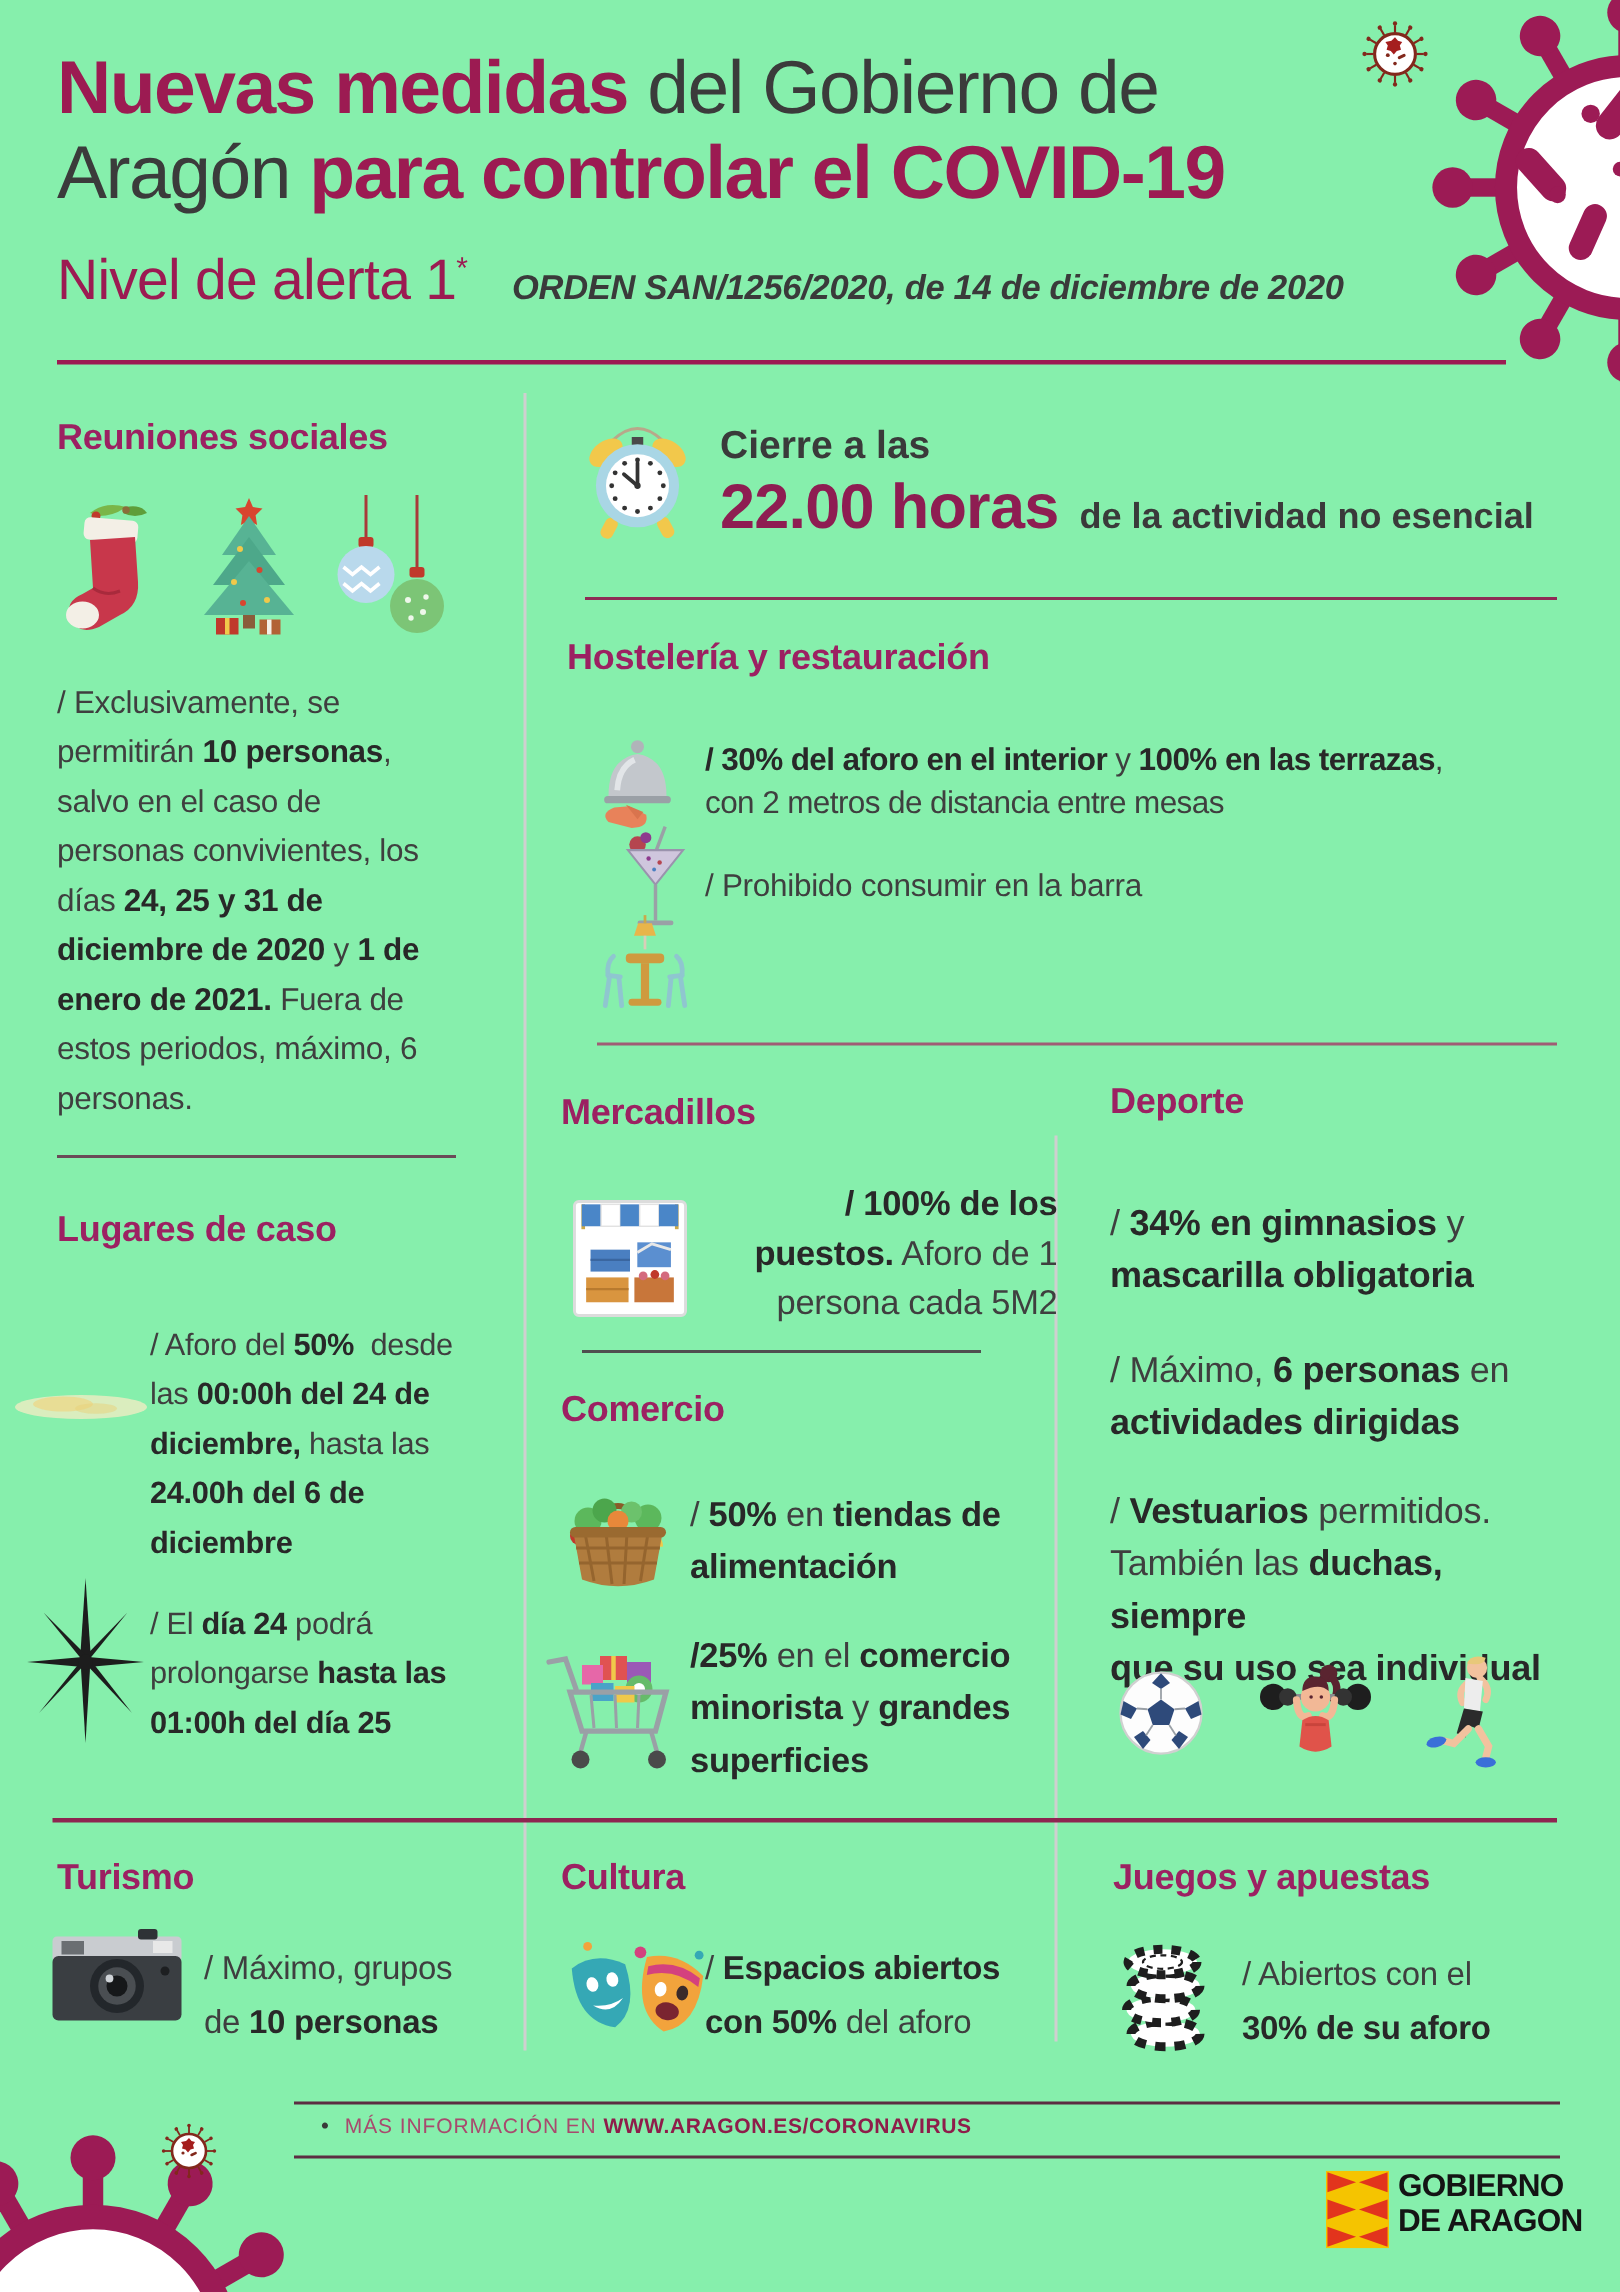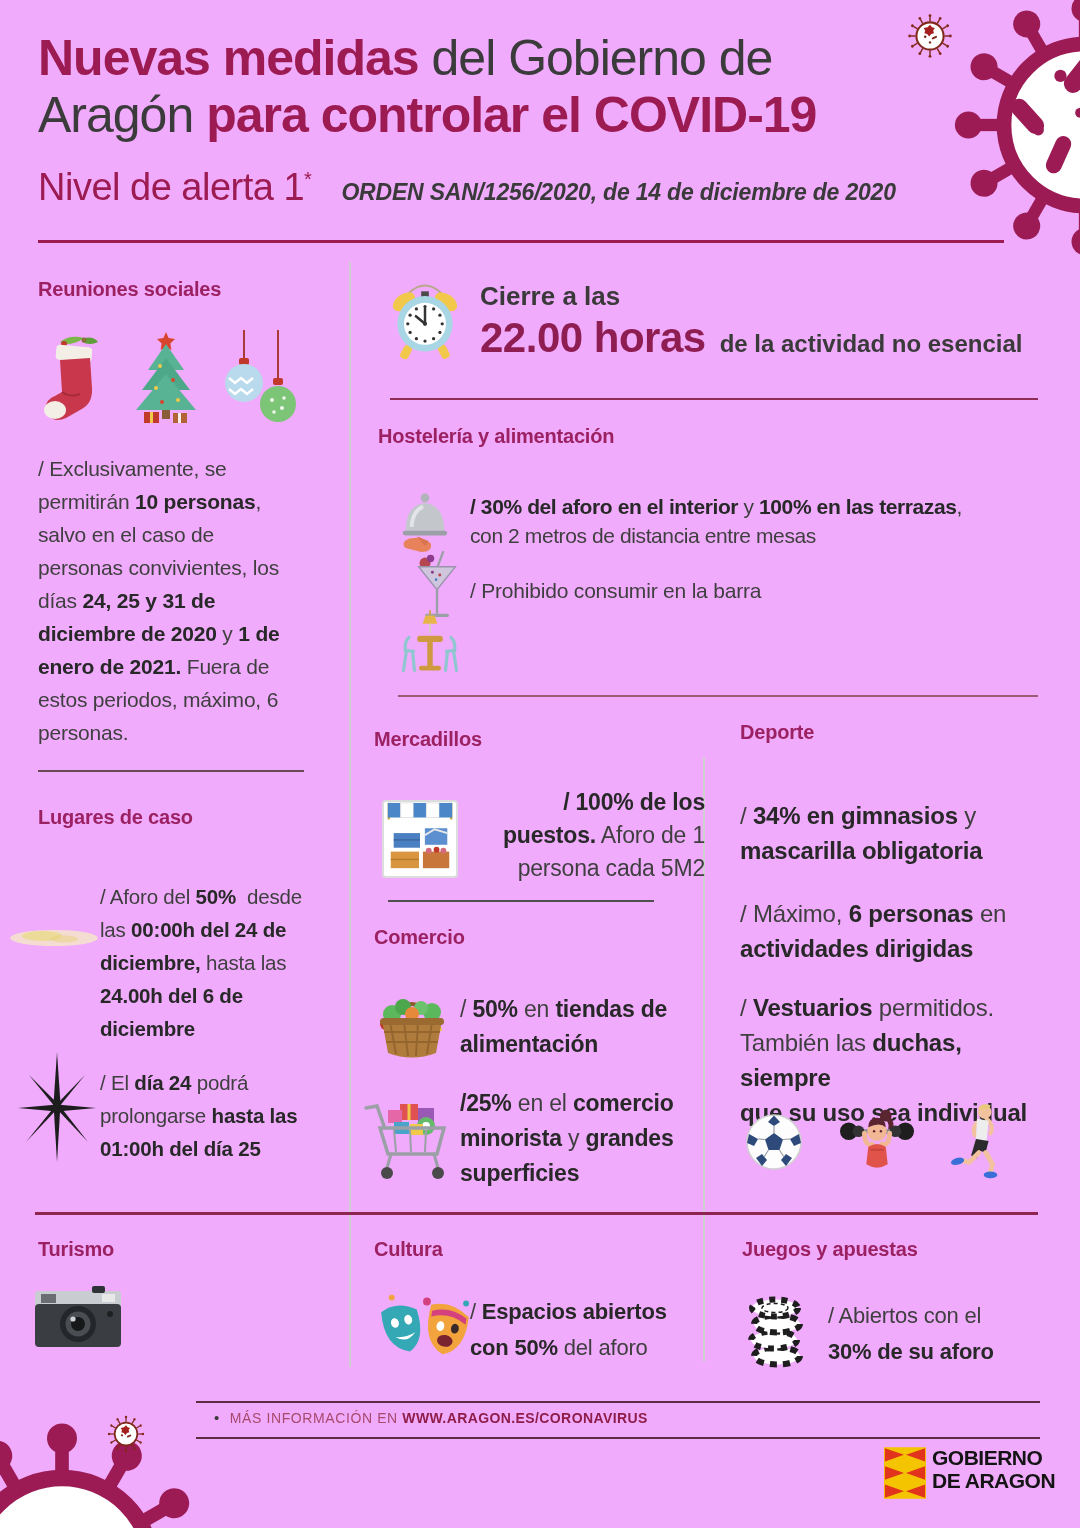--- a/index.html
+++ b/index.html
@@ -1,23 +1,23 @@
 <!DOCTYPE html>
 <html><head>
 <meta charset="utf-8">
 <style>
   html,body{margin:0;padding:0;background:#e9e9e9;}
-  .page{position:relative;width:1080px;height:1528px;background:#f0abfc;overflow:hidden;
+  .page{position:relative;width:1080px;height:1528px;background:#86efac;overflow:hidden;
         font-family:"Liberation Sans",sans-serif;margin:0 auto;}
   .abs{position:absolute;}
   
   .t{position:absolute;white-space:pre-wrap;color:#3f3f3f;letter-spacing:-0.2px;}
   .b{font-weight:700;color:#282828;}
   .m{color:#9c1b52;}
-  .h{position:absolute;font-weight:700;color:#9c2162;font-size:20px;letter-spacing:-0.2px;}
+  .h{position:absolute;font-weight:700;color:#9c2162;font-size:24px;letter-spacing:-0.2px;}
   .title{position:absolute;left:38px;top:30px;font-size:50px;line-height:57px;
          color:#3b3b3b;letter-spacing:-1px;font-weight:400;}
   .title .m{color:#9c1b52;font-weight:700;}
   .alert-row{position:absolute;left:38px;top:166px;display:flex;align-items:baseline;gap:30px;}
   .alert{font-size:38px;color:#9c1b52;letter-spacing:-0.5px;}
   .alert sup{font-size:20px;}
   .order{font-size:23px;font-style:italic;color:#3a3a3a;font-weight:700;letter-spacing:-0.2px;}
   .divider{position:absolute;}
   .closure-line1{font-size:26px;font-weight:700;color:#3a3a3a;}
   .closure-line2{display:flex;align-items:baseline;gap:14px;margin-top:2px;}
@@ -217,20 +217,22 @@
     <rect x="9" y="10" width="15" height="9" fill="#6a6e72"></rect>
     <rect x="70" y="10" width="13" height="8" fill="#e8e8e8"></rect>
     <rect x="3" y="20" width="86" height="43" rx="4" fill="#3a3e42"></rect>
     <circle cx="46" cy="40" r="18" fill="#23272b"></circle>
     <circle cx="46" cy="40" r="12.5" fill="#4a4e52"></circle>
     <circle cx="46" cy="40" r="7" fill="#16181a"></circle>
     <circle cx="41" cy="35" r="2.6" fill="#cfd3d7"></circle>
     <circle cx="78" cy="30" r="3" fill="#1d1f21"></circle>
   </svg>
 
+  <div class="t s22" style="left:136px;top:1294px;width:210px;"><span>/ Máximo, grupos
+de </span><span class="b">10 personas</span></div>
 
   <svg class="abs" style="left:382px;top:276px;" width="86" height="88" viewBox="0 0 90 92">
     <path d="M28 18 Q45 2 62 18" stroke="#b8a88a" stroke-width="2" fill="none"></path>
     <ellipse cx="23" cy="27" rx="13" ry="8" fill="#f2c84b" transform="rotate(-35 23 27)"></ellipse>
     <ellipse cx="67" cy="27" rx="13" ry="8" fill="#f2c84b" transform="rotate(35 67 27)"></ellipse>
     <rect x="41" y="16" width="8" height="7" fill="#4a4a4a"></rect>
     <rect x="21" y="72" width="9" height="15" rx="4" fill="#f2c84b" transform="rotate(28 25 79)"></rect>
     <rect x="60" y="72" width="9" height="15" rx="4" fill="#f2c84b" transform="rotate(-28 64 79)"></rect>
     <circle cx="45" cy="50" r="29" fill="#a9d6e5"></circle>
     <circle cx="45" cy="50" r="22" fill="#ffffff"></circle>
@@ -256,21 +258,21 @@
   <div class="abs" style="left:480px;top:281px;">
     <div class="closure-line1">Cierre a las</div>
     <div class="closure-line2">
       <span class="closure-time">22.00 horas</span>
       <span class="closure-tail">de la actividad no esencial</span>
     </div>
   </div>
 
   <div class="divider" style="left:390px;top:398px;width:648px;height:2px;background:#8e2c55;"></div>
 
-  <div class="h" style="left:378px;top:425px;">Hostelería y alimentación</div>
+  <div class="h" style="left:378px;top:425px;">Hostelería y restauración</div>
 
   <svg class="abs" style="left:396px;top:488px;" width="58" height="66" viewBox="0 0 60 68">
     <path d="M14 52 Q4 56 10 62 L26 66 Q38 66 36 57 L24 51 Z" fill="#e8825a"></path>
     <path d="M22 50 L34 55 L30 60 Z" fill="#d9744e"></path>
     <circle cx="30" cy="10" r="4.5" fill="#b0b4b9"></circle>
     <path d="M10 44 Q10 18 30 15 Q50 18 50 44 Z" fill="#c3c7cc"></path>
     <path d="M16 40 Q17 24 28 19" stroke="#e2e5e8" stroke-width="4" fill="none"></path>
     <rect x="7" y="44" width="46" height="5" rx="2.5" fill="#9aa0a6"></rect>
   </svg>
   <div class="t sh" style="left:470px;top:492px;width:580px;letter-spacing:-0.4px;"><span class="b">/ 30% del aforo en el interior</span><span> y </span><span class="b">100% en las terrazas</span><span>,

